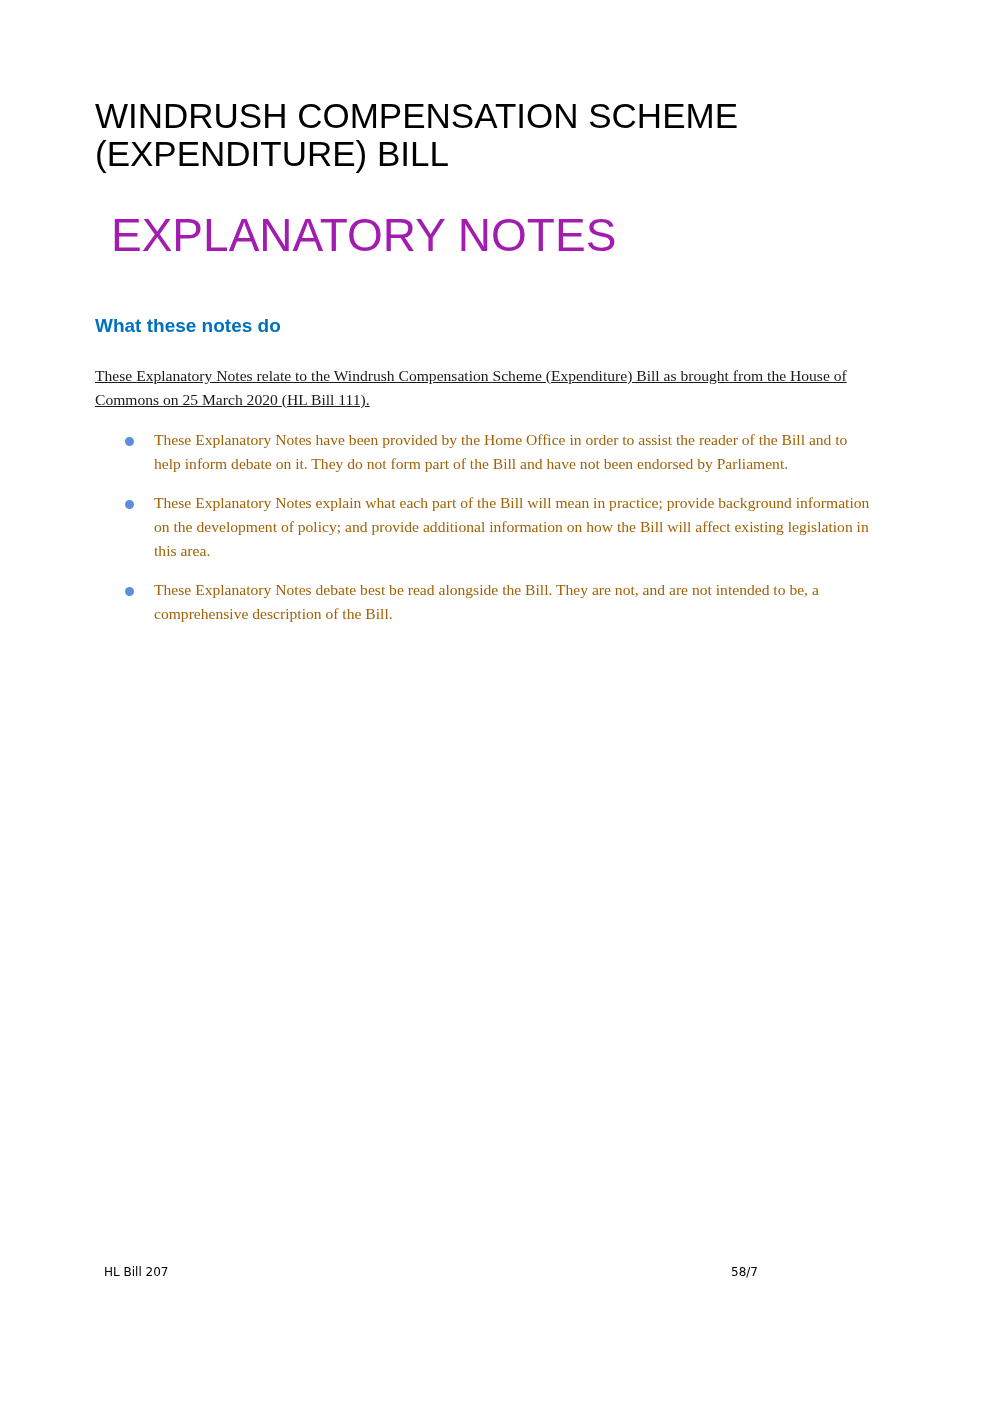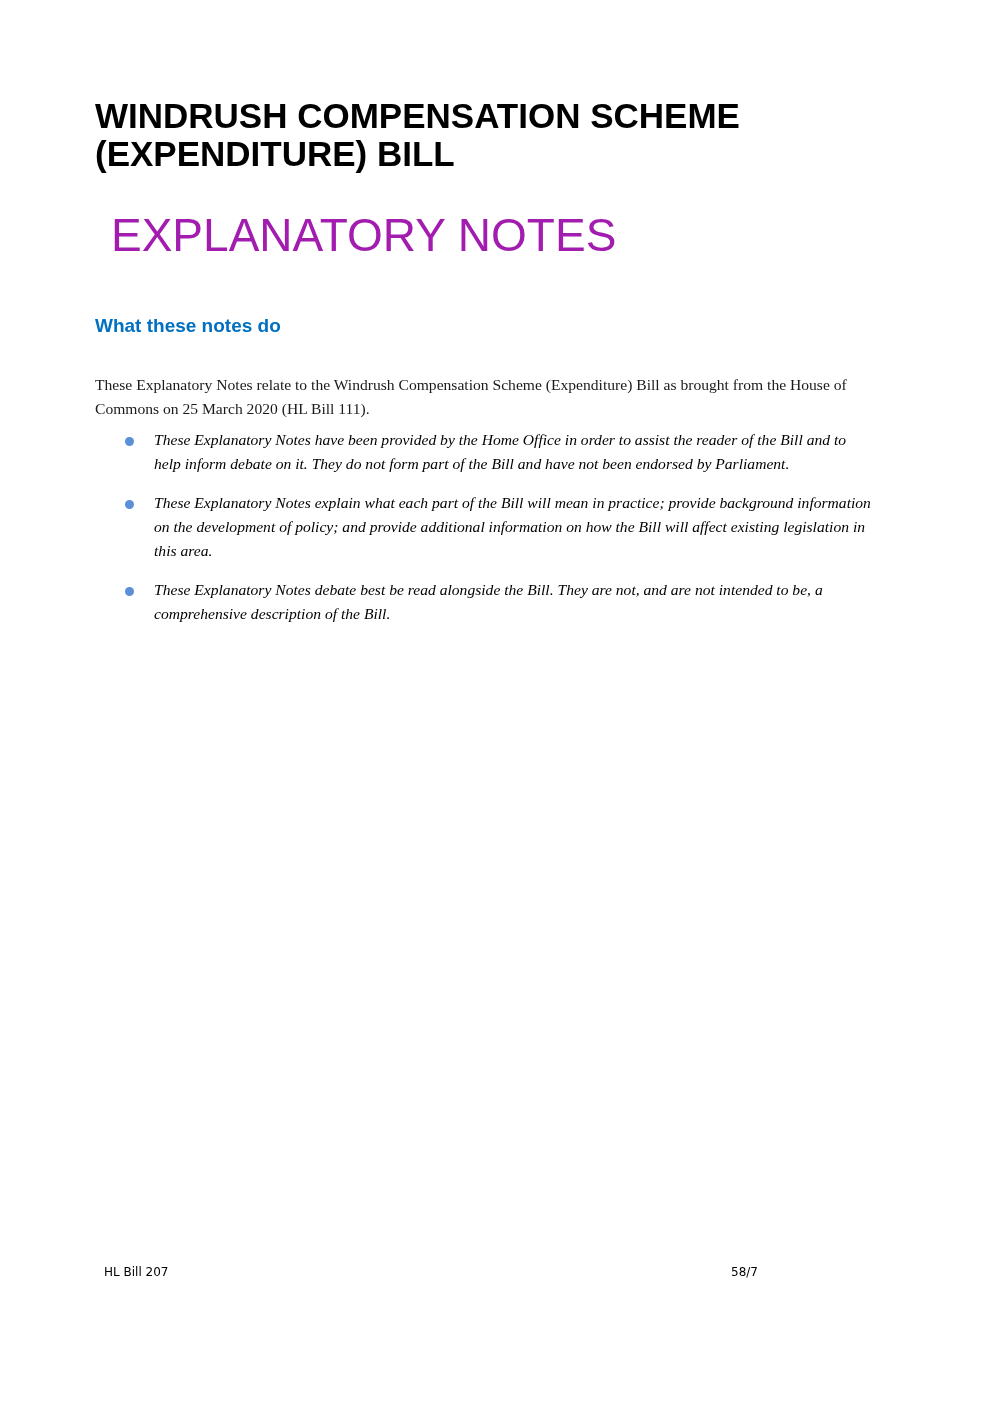--- a/index.html
+++ b/index.html
@@ -18,21 +18,21 @@
       position: absolute;
       left: 0; top: 0;
       width: 991px; height: 1401px;
     }
     .title {
       position: absolute;
       left: 95px;
       top: 97px;
       margin: 0;
       font-family: "Liberation Sans", sans-serif;
-      font-weight: bold;
+      font-weight: normal;
       font-size: 35px;
       line-height: 38px;
       letter-spacing: 0px;
       color: #000;
       width: 760px;
     }
     .subtitle {
       position: absolute;
       left: 95px;
       top: 199px;
@@ -50,46 +50,46 @@
       margin: 0;
       font-family: "Liberation Sans", sans-serif;
       font-weight: bold;
       font-size: 19px;
       line-height: 30px;
       color: var(--accent);
     }
     .intro {
       position: absolute;
       left: 95px;
-      top: 373px;
+      top: 364px;
       width: 780px;
       margin: 0;
       font-family: "Liberation Serif", serif;
       font-size: 15.6px;
       line-height: 24px;
       color: #1a1a1a;
+      text-decoration: underline;
     }
     .bullets {
       position: absolute;
       left: 95px;
       top: 428px;
       width: 780px;
       margin: 0;
       padding: 0;
       list-style: none;
     }
     .bullet-item {
       position: relative;
       padding-left: 59px;
       margin: 0 0 15px 0;
       font-family: "Liberation Serif", serif;
       font-size: 15.6px;
       line-height: 24px;
-      color: #000000;
-      font-style: italic;
+      color: #a16207;
     }
     .bullet-dot {
       position: absolute;
       left: 30px;
       top: 9px;
       width: 9px;
       height: 9px;
       border-radius: 50%;
       background: var(--bullet);
     }

